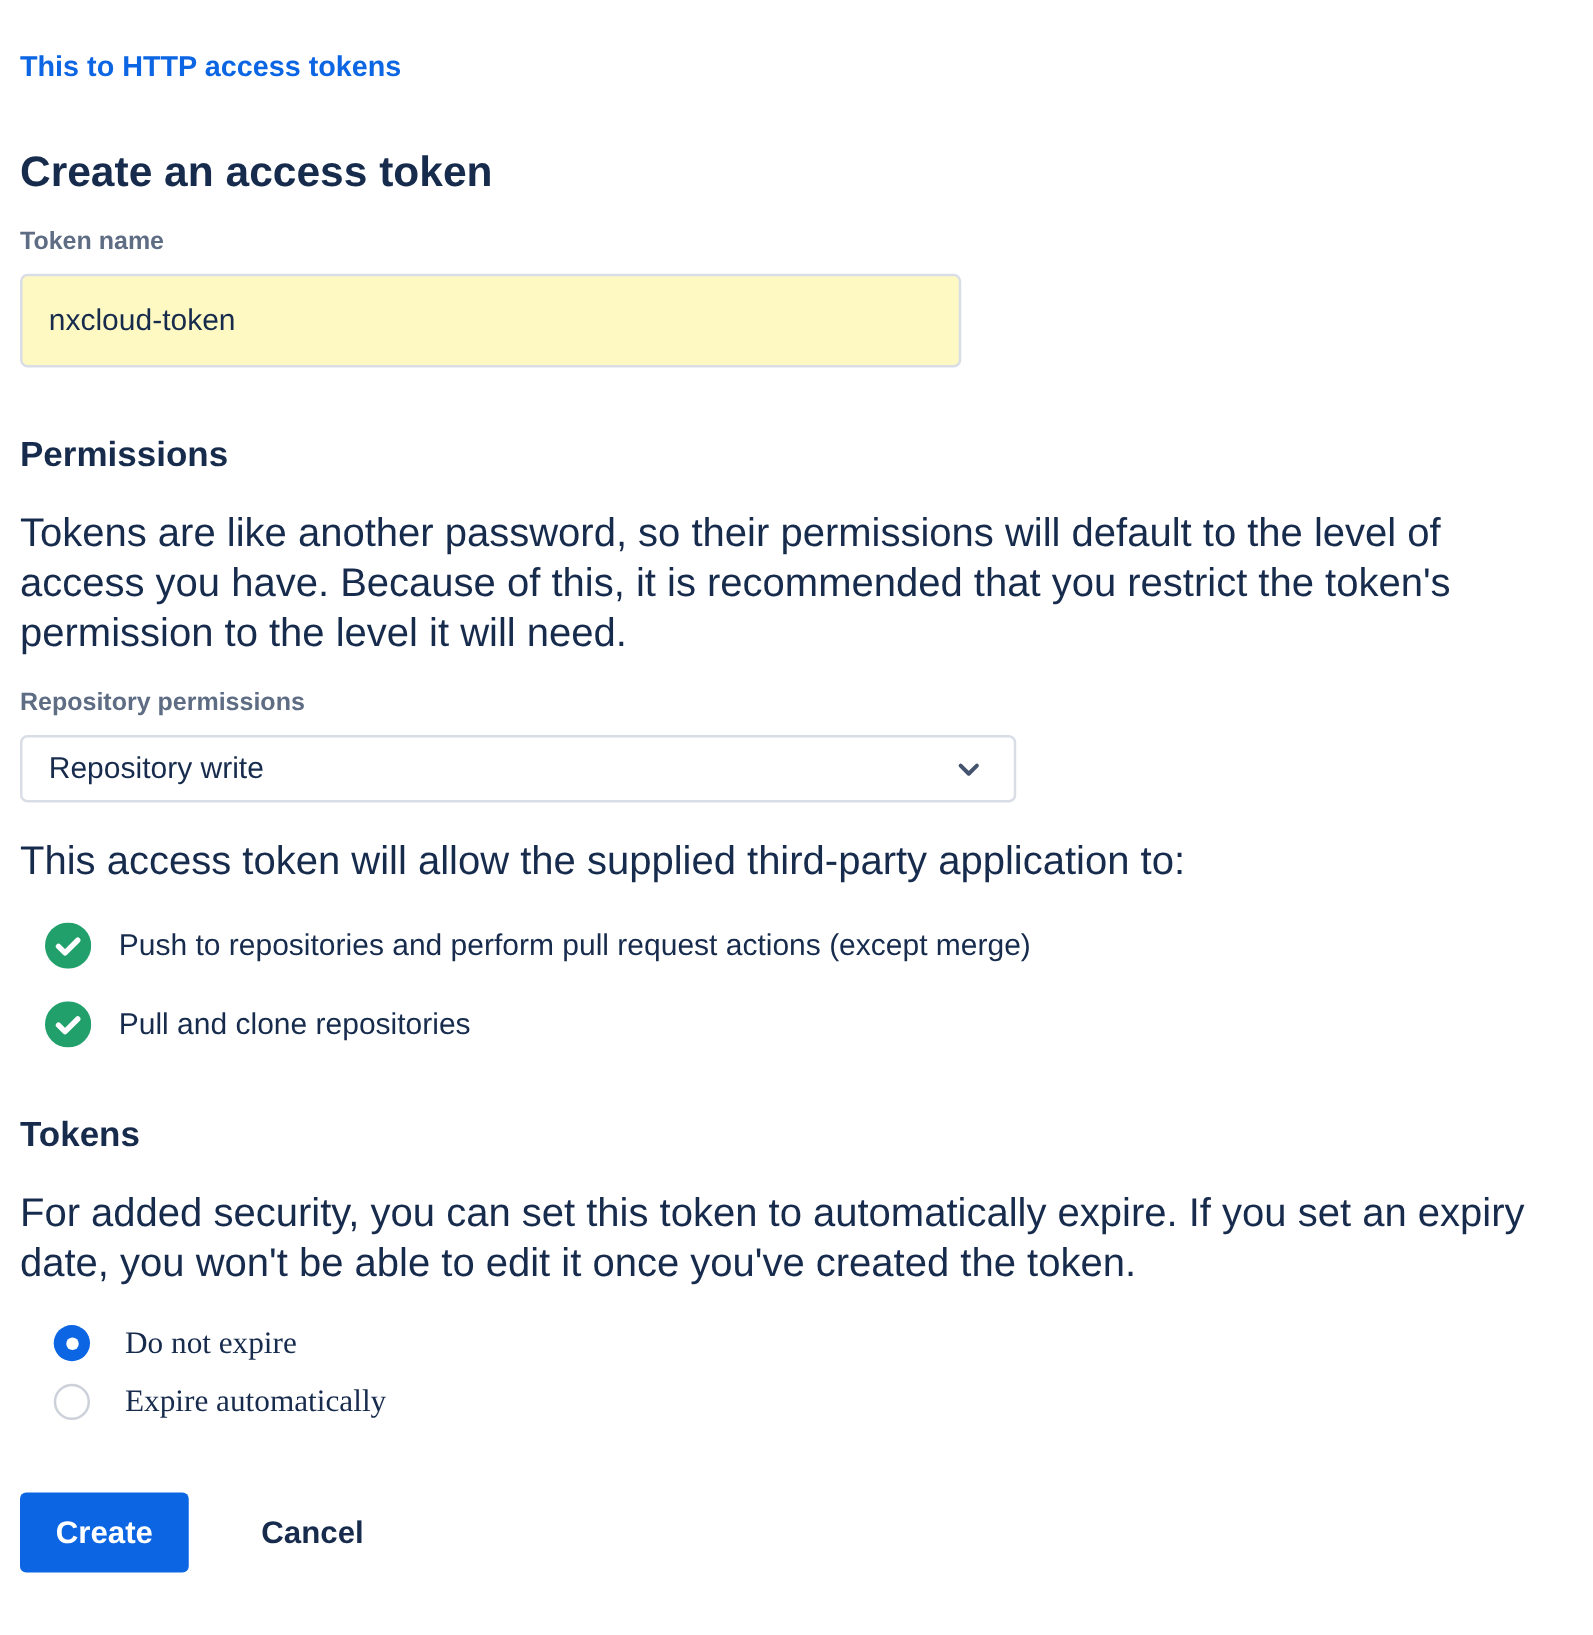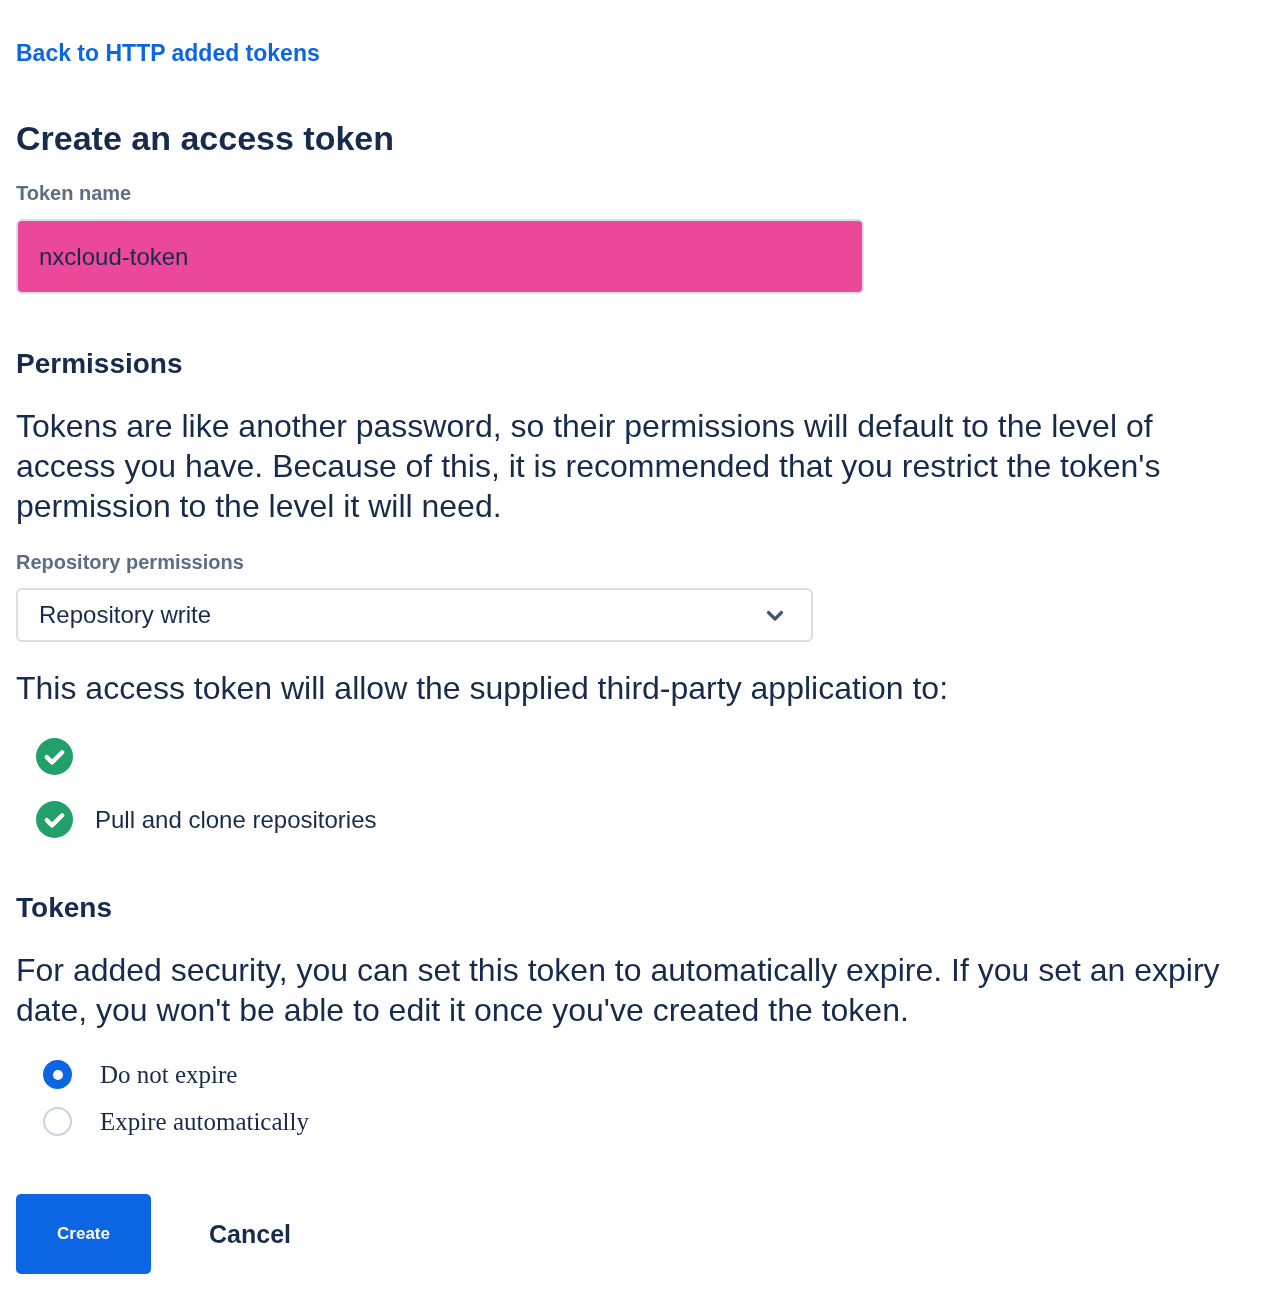--- a/index.html
+++ b/index.html
@@ -37,27 +37,27 @@
   .field-label{
     display:block;
     margin-top:25px;
     font-size:20px;
     font-weight:700;
     color:var(--label-gray);
   }
   .text-input{
     display:block;
     margin-top:14px;
-    width:848px;
+    width:753px;
     height:75px;
     padding:0 21px;
     font-family:"Liberation Sans", sans-serif;
     font-size:24px;
     color:var(--text-dark);
-    background:#ec4899;
+    background:#fef9c3;
     border:2px solid var(--border-gray);
     border-radius:6px;
     outline:none;
   }
   h2.section-heading{
     margin:54px 0 0 0;
     font-size:28px;
     line-height:32px;
     font-weight:700;
     color:var(--text-dark);
@@ -146,26 +146,26 @@
     color:var(--text-dark);
   }
 
   .actions{
     margin-top:58px;
     display:flex;
     align-items:center;
   }
   .btn-primary{
     min-width:135px;
-    height:80px;
+    height:64px;
     padding:0 28px;
     background:var(--button-blue);
     color:#ffffff;
     font-family:"Liberation Sans", sans-serif;
-    font-size:17px;
+    font-size:25px;
     font-weight:700;
     border:none;
     border-radius:5px;
     cursor:pointer;
   }
   .btn-subtle{
     margin-left:40px;
     height:62px;
     padding:0 18px;
     background:transparent;
@@ -176,21 +176,21 @@
     border:none;
     border-radius:5px;
     cursor:pointer;
   }
 </style>
 </head>
 <body>
 
 <div class="page">
 
-  <a class="back-link" href="#">Back to HTTP added tokens</a>
+  <a class="back-link" href="#">This to HTTP access tokens</a>
 
   <h1 class="page-title">Create an access token</h1>
 
   <label class="field-label">Token name</label>
 
   <input class="text-input" type="text" value="nxcloud-token" style="">
 
   <h2 class="section-heading">Permissions</h2>
 
   <p class="body-text">Tokens are like another password, so their permissions will default to the level of access you have. Because of this, it is recommended that you restrict the token's permission to the level it will need.</p>
@@ -205,20 +205,21 @@
   </div>
 
   <p class="body-text">This access token will allow the supplied third-party application to:</p>
 
   <ul class="capability-list">
     <li class="capability-item">
       <svg class="check-circle" viewBox="0 0 24 24">
         <circle cx="12" cy="12" r="12" fill="currentColor"></circle>
         <path d="M7 12.4 L10.4 15.8 L17 9.2" fill="none" stroke="#ffffff" stroke-width="2.8" stroke-linecap="round" stroke-linejoin="round"></path>
       </svg>
+      <span class="capability-text">Push to repositories and perform pull request actions (except merge)</span>
     </li>
     <li class="capability-item">
       <svg class="check-circle" viewBox="0 0 24 24">
         <circle cx="12" cy="12" r="12" fill="currentColor"></circle>
         <path d="M7 12.4 L10.4 15.8 L17 9.2" fill="none" stroke="#ffffff" stroke-width="2.8" stroke-linecap="round" stroke-linejoin="round"></path>
       </svg>
       <span class="capability-text">Pull and clone repositories</span>
     </li>
   </ul>
 

